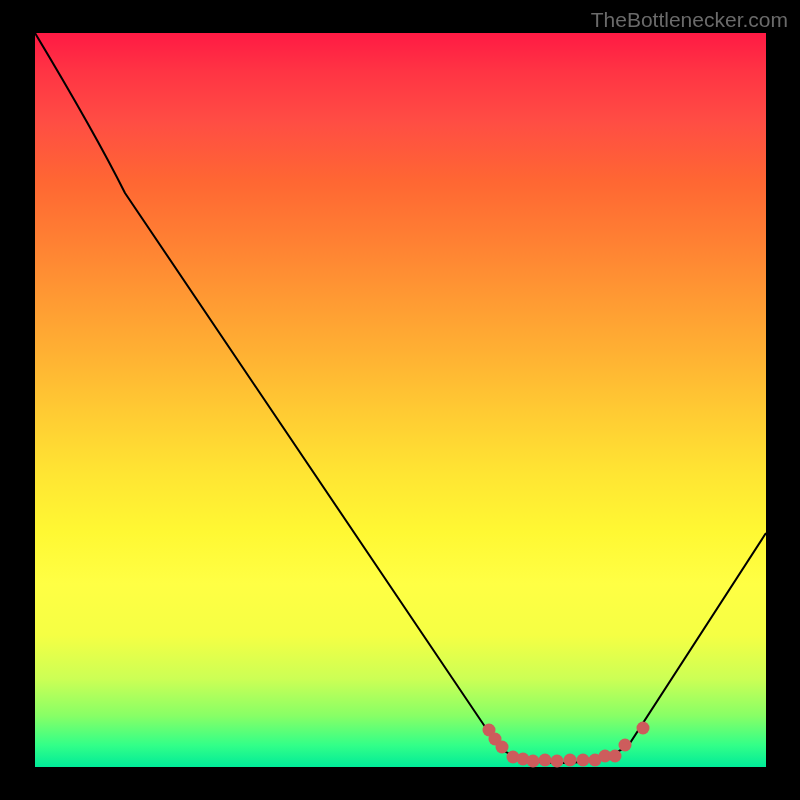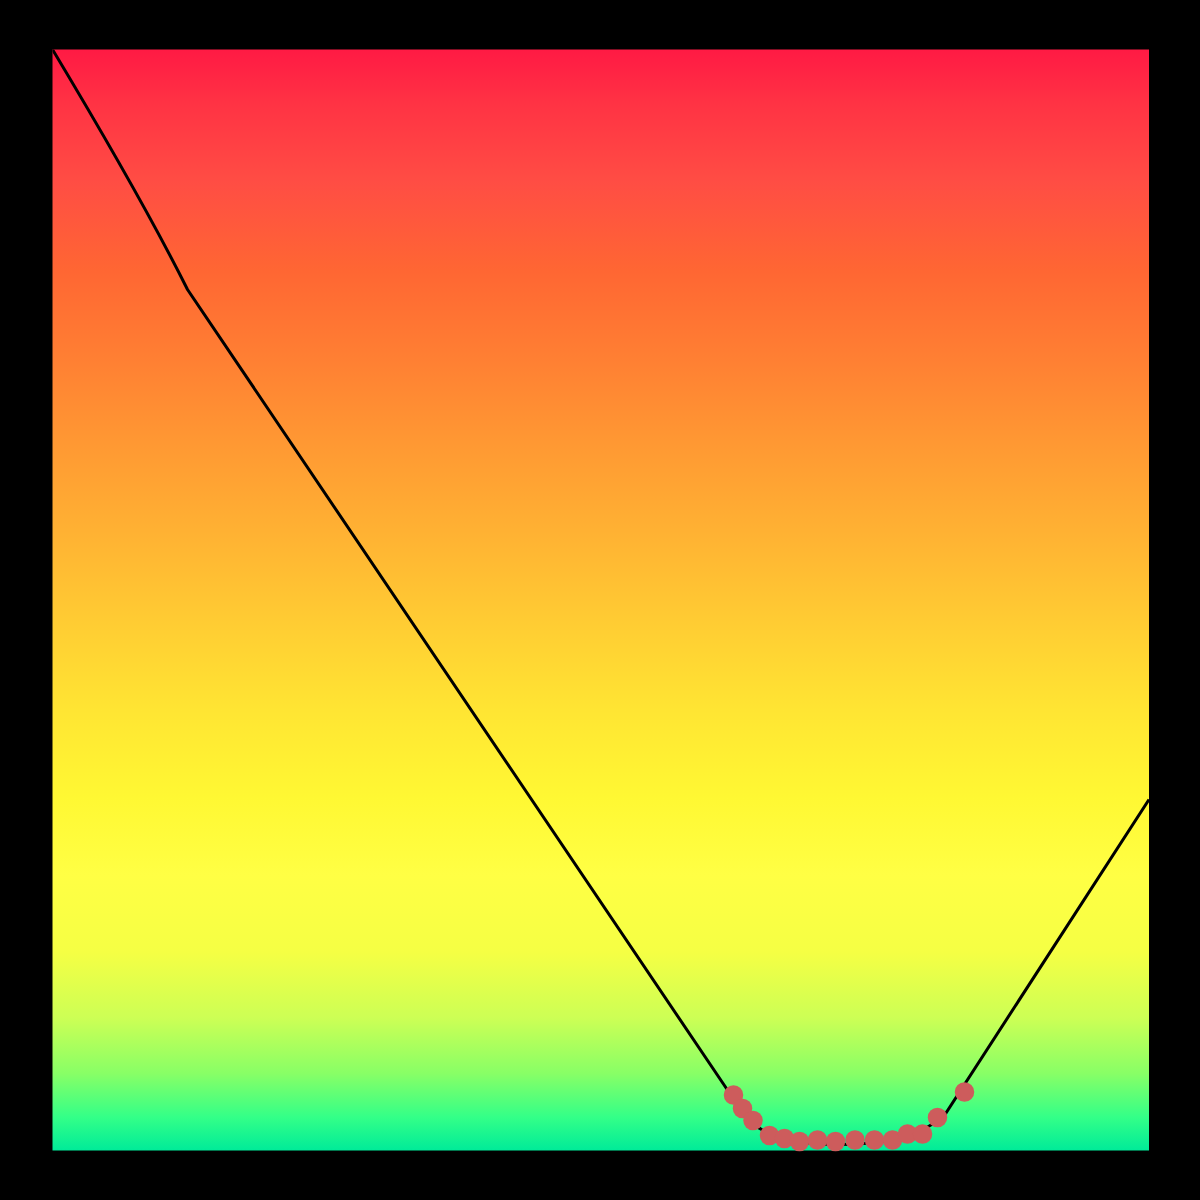--- a/index.html
+++ b/index.html
@@ -72,20 +72,21 @@
     height: 13px;
     background: #cd5c5c;
     border-radius: 50%;
     transform: translate(-50%, -50%);
   }
 </style>
 </head>
 <body>
 <div class="container">
 
+  <div class="watermark">TheBottlenecker.com</div>
 
   <div class="gradient-area"></div>
 
   <svg class="curve-svg" viewBox="0 0 731 734" preserveAspectRatio="none">
     <path stroke="#000000" stroke-width="2" fill="none" d="M 0 0 Q 60 100 90 160 L 461 710 Q 476 730 525 730 Q 574 730 595 710 L 731 500"></path>
   </svg>
 
   <div class="dots-layer">
     <div class="dot" style="left:454px; top:697px;"></div>
     <div class="dot" style="left:460px; top:706px;"></div>

